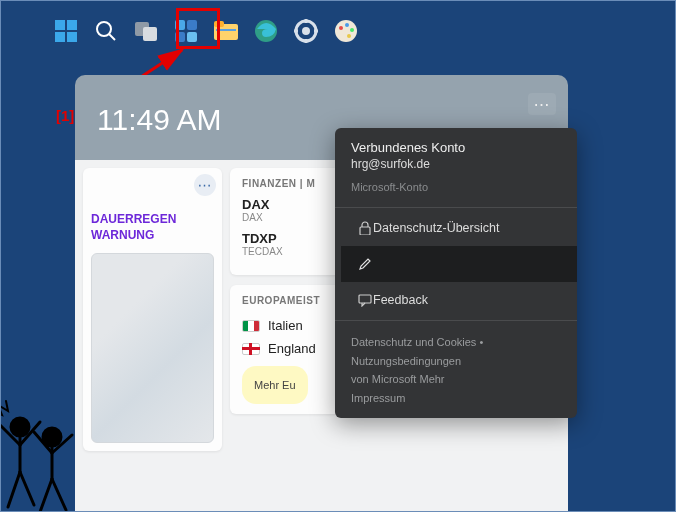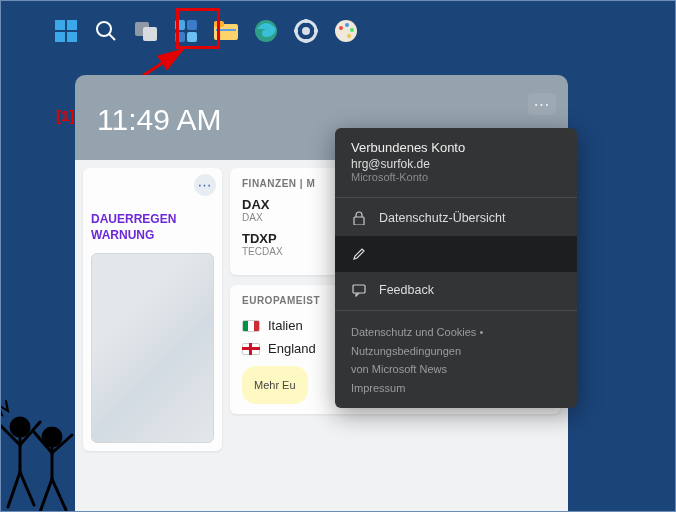--- a/index.html
+++ b/index.html
@@ -47,24 +47,24 @@
   .euro-more { margin-top: 6px; background: #fef9c3; border-radius: 14px; padding: 13px 12px; font-size: 11px; color: #444; display: inline-block; }
   
   
   .map-area { height: 190px; margin-top: 10px; background: linear-gradient(135deg, #e4e7ea 30%, #d3dbe2 60%, #e4e7ea 100%); border-radius: 6px; border: 1px solid #d4d8dc; }
   
   
   .ctx-menu { position: absolute; top: 128px; left: 335px; width: 242px; background: #333436; border-radius: 6px; 
     box-shadow: 0 6px 24px rgba(0,0,0,0.4); color: #ddd; font-size: 12.5px; overflow: hidden; }
   .ctx-section { padding: 12px 16px; }
   .ctx-title { font-size: 13px; color: #eee; margin-bottom: 2px; }
-  .ctx-email { font-size: 12px; color: #ddd; margin-bottom: 0; }
+  .ctx-email { font-size: 12px; color: #ddd; margin-bottom: 10px; }
   .ctx-account { font-size: 11px; color: #8a8c8e; }
   .ctx-divider { height: 1px; background: #4a4b4d; margin: 2px 0; }
-  .ctx-item { display: flex; align-items: center; gap: 12px; padding: 10px 16px; }
+  .ctx-item { display: flex; align-items: center; gap: 0; padding: 10px 16px; margin-left: 6px; }
   .ctx-item.selected { background: #1d1e1f; }
   .ctx-footer { padding: 10px 16px; font-size: 11px; color: #9a9c9e; line-height: 1.7; }
   .ctx-icon { width: 16px; height: 16px; display: flex; align-items: center; justify-content: center; flex-shrink: 0; }
   
   
   .stick-figures { position: absolute; left: -10px; bottom: -5px; width: 110px; height: 140px; }
   
   
   .outer-border { position: absolute; inset: 0; border: 1px solid #6b8db8; pointer-events: none; }
 </style>
@@ -248,21 +248,21 @@
           <rect x="1" y="2" width="12" height="8" rx="1" fill="none" stroke="#ccc" stroke-width="1.2"></rect>
           <path d="M4 10 L4 13 L7 10" fill="none" stroke="#ccc" stroke-width="1.2"></path>
         </svg>
     </span>
     <span>Feedback</span>
   </div>
   <div class="ctx-divider"></div>
   <div class="ctx-footer">
     <div>Datenschutz und Cookies •</div>
     <div>Nutzungsbedingungen</div>
-    <div>von Microsoft News</div>
+    <div>von Microsoft Mehr</div>
     <div>Impressum</div>
   </div>
 </div>
 
 <svg class="stick-figures" viewBox="0 0 110 140">
   <g stroke="#000" stroke-width="3" fill="none" stroke-linecap="round">
     <circle cx="30" cy="50" r="9" fill="#000"></circle>
     <line x1="30" y1="59" x2="30" y2="95"></line>
     <line x1="30" y1="68" x2="10" y2="48"></line>
     <line x1="30" y1="68" x2="50" y2="45"></line>

